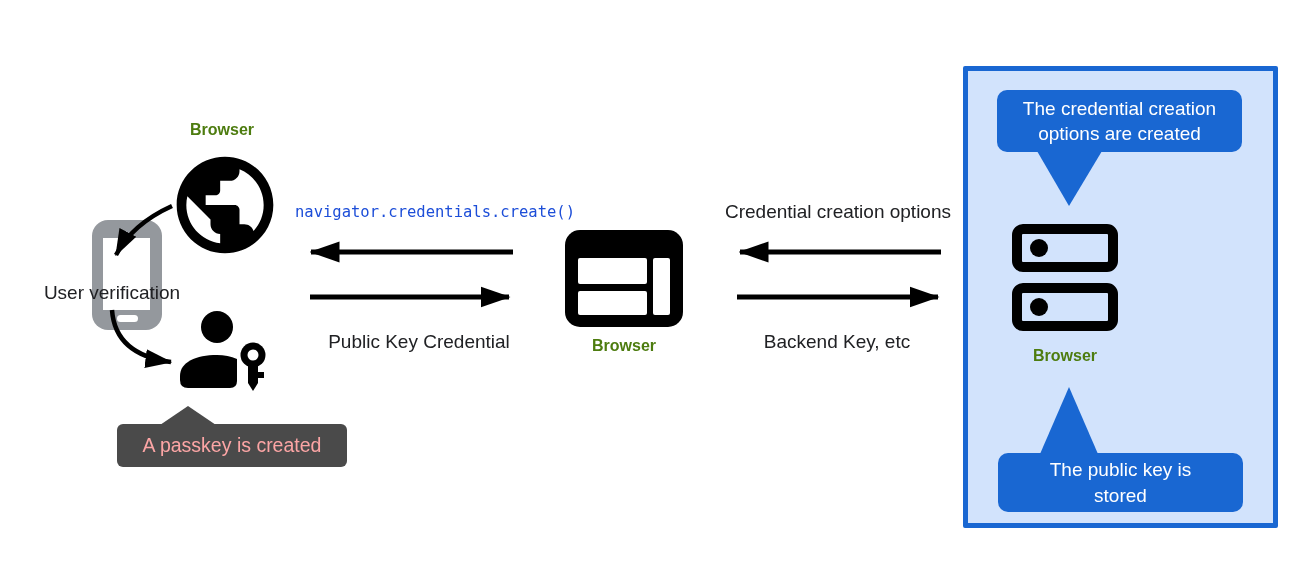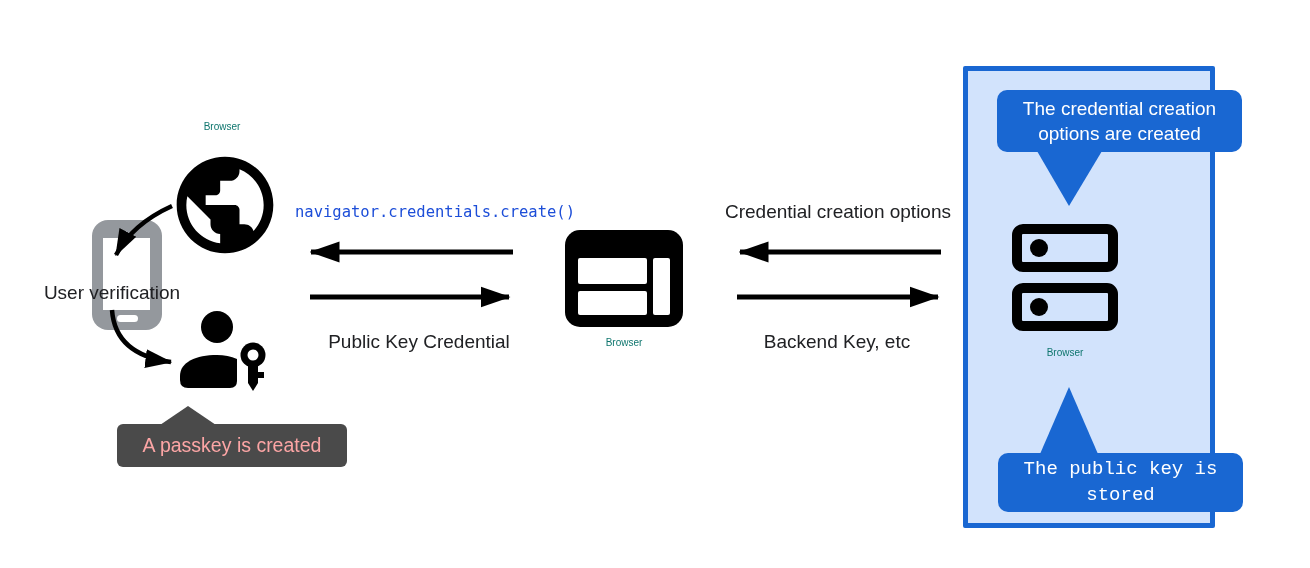--- a/index.html
+++ b/index.html
@@ -2,30 +2,30 @@
 <html><head>
 <meta charset="utf-8">
 <style>
   html,body { margin:0; padding:0; background:#ffffff; }
   * { box-sizing:border-box; }
   .canvas {
     position:relative; width:1310px; height:568px; background:#ffffff;
     font-family:"Liberation Sans", sans-serif; overflow:hidden;
   }
   .label { position:absolute; z-index:6; color:#202124; }
-  .node-label { font-size:10px; font-weight:normal; color:#0f766e; text-align:center; }
+  .node-label { font-size:16px; font-weight:bold; color:#4d7c0f; text-align:center; }
   .flow-label { font-size:19px; text-align:center; white-space:nowrap; }
   .code-label { font-family:"DejaVu Sans Mono","Liberation Mono",monospace; font-size:15.5px; text-align:center; white-space:nowrap; color:#1d4ed8; }
   .icon-box { position:absolute; z-index:2; }
   .icon-box svg { display:block; width:100%; height:100%; }
   .arrow-layer { position:absolute; left:0; top:0; z-index:5; pointer-events:none; }
 
   
   .panel {
-    position:absolute; left:963px; top:66px; width:252px; height:462px;
+    position:absolute; left:963px; top:66px; width:315px; height:462px;
     background:#d2e3fc; border:5px solid #1967d2; border-radius:2px; z-index:1;
   }
   .callout {
     position:absolute; background:#1967d2; border-radius:10px; color:#ffffff;
     display:flex; flex-direction:column; align-items:center; justify-content:center;
     font-size:19px; line-height:1.32; text-align:center; z-index:3;
   }
   .callout .line { white-space:nowrap; }
   .tri { position:absolute; width:0; height:0; }
   .tri-down { border-left:32px solid transparent; border-right:33px solid transparent; border-top:55px solid #1967d2; top:100%; margin-top:-1px; }
@@ -102,21 +102,21 @@
       <svg viewBox="0 0 106 108" aria-hidden="true">
         <rect x="5" y="5" width="96" height="38" rx="6" fill="none" stroke="#000000" stroke-width="10"></rect>
         <circle cx="27" cy="24" r="9" fill="#000000"></circle>
         <rect x="5" y="64" width="96" height="38" rx="6" fill="none" stroke="#000000" stroke-width="10"></rect>
         <circle cx="27" cy="83" r="9" fill="#000000"></circle>
       </svg>
     </div>
 
     <div class="label node-label" style="left:44px; top:276px; width:106px;">Browser</div>
 
-    <div class="callout" style="left:30px; top:382px; width:245px; height:59px;font-family:Liberation Mono, monospace;">
+    <div class="callout" style="left:30px; top:382px; width:245px; height:59px;">
       <div class="tri tri-up" style="left:42px;"></div>
       <div class="line">The public key is</div>
       <div class="line">stored</div>
     </div>
   </div>
 
   <svg class="arrow-layer" width="1310" height="568" viewBox="0 0 1310 568" aria-hidden="true">
     <defs>
       <marker id="ah" viewBox="0 0 10 10" refX="9.5" refY="5" markerWidth="6" markerHeight="6" orient="auto">
         <path d="M0 1.5 L10 5 L0 8.5 Z" fill="#000000"></path>

